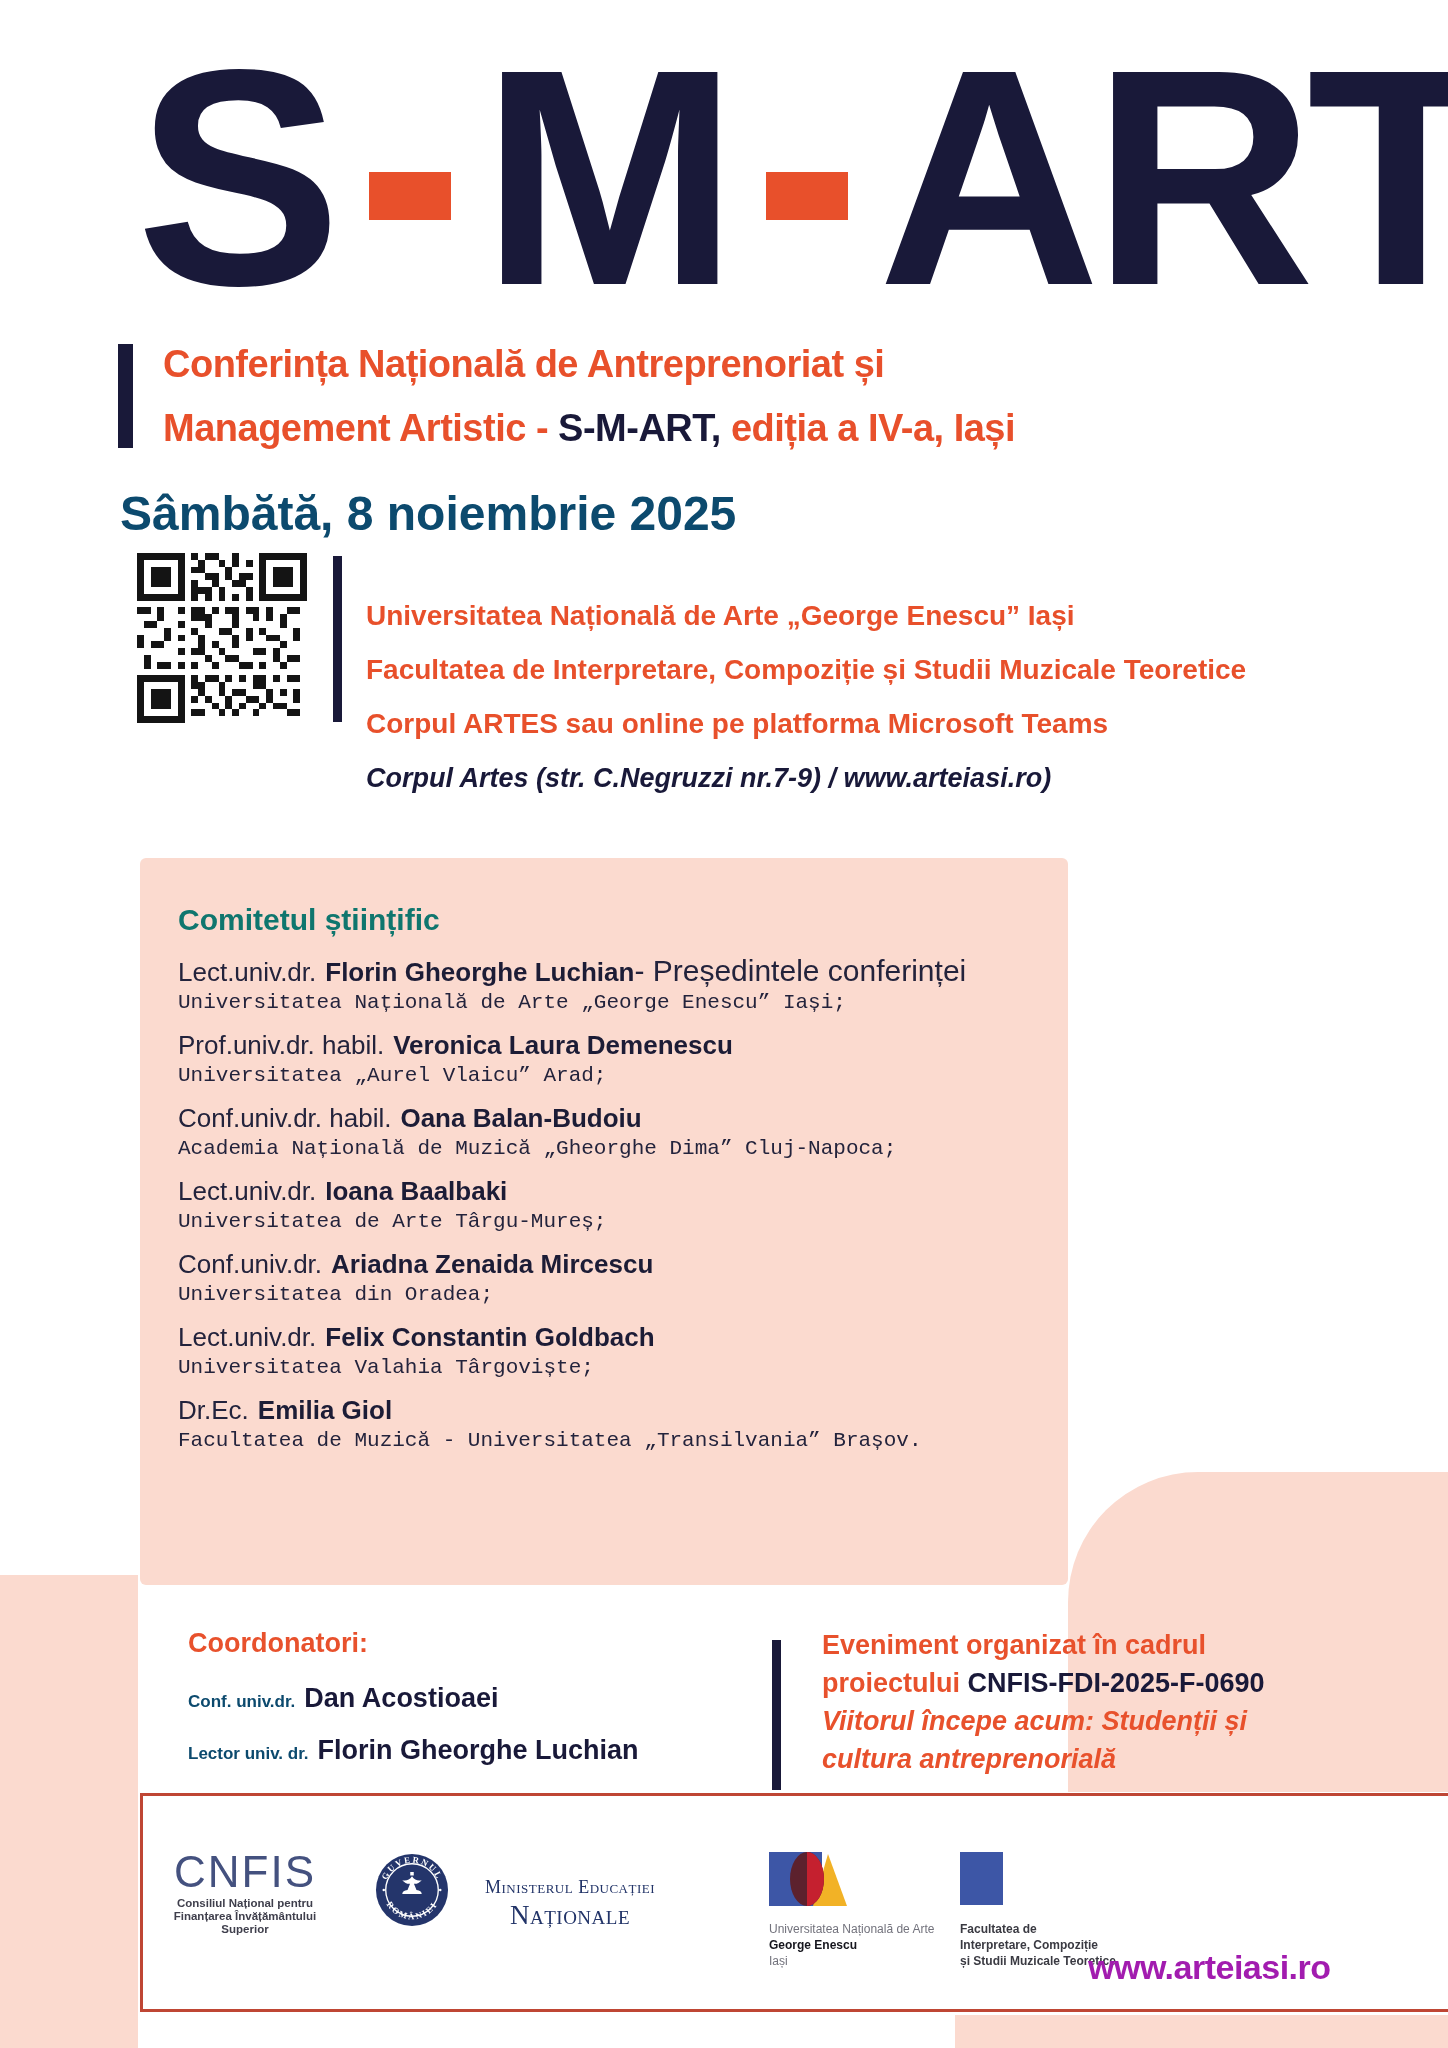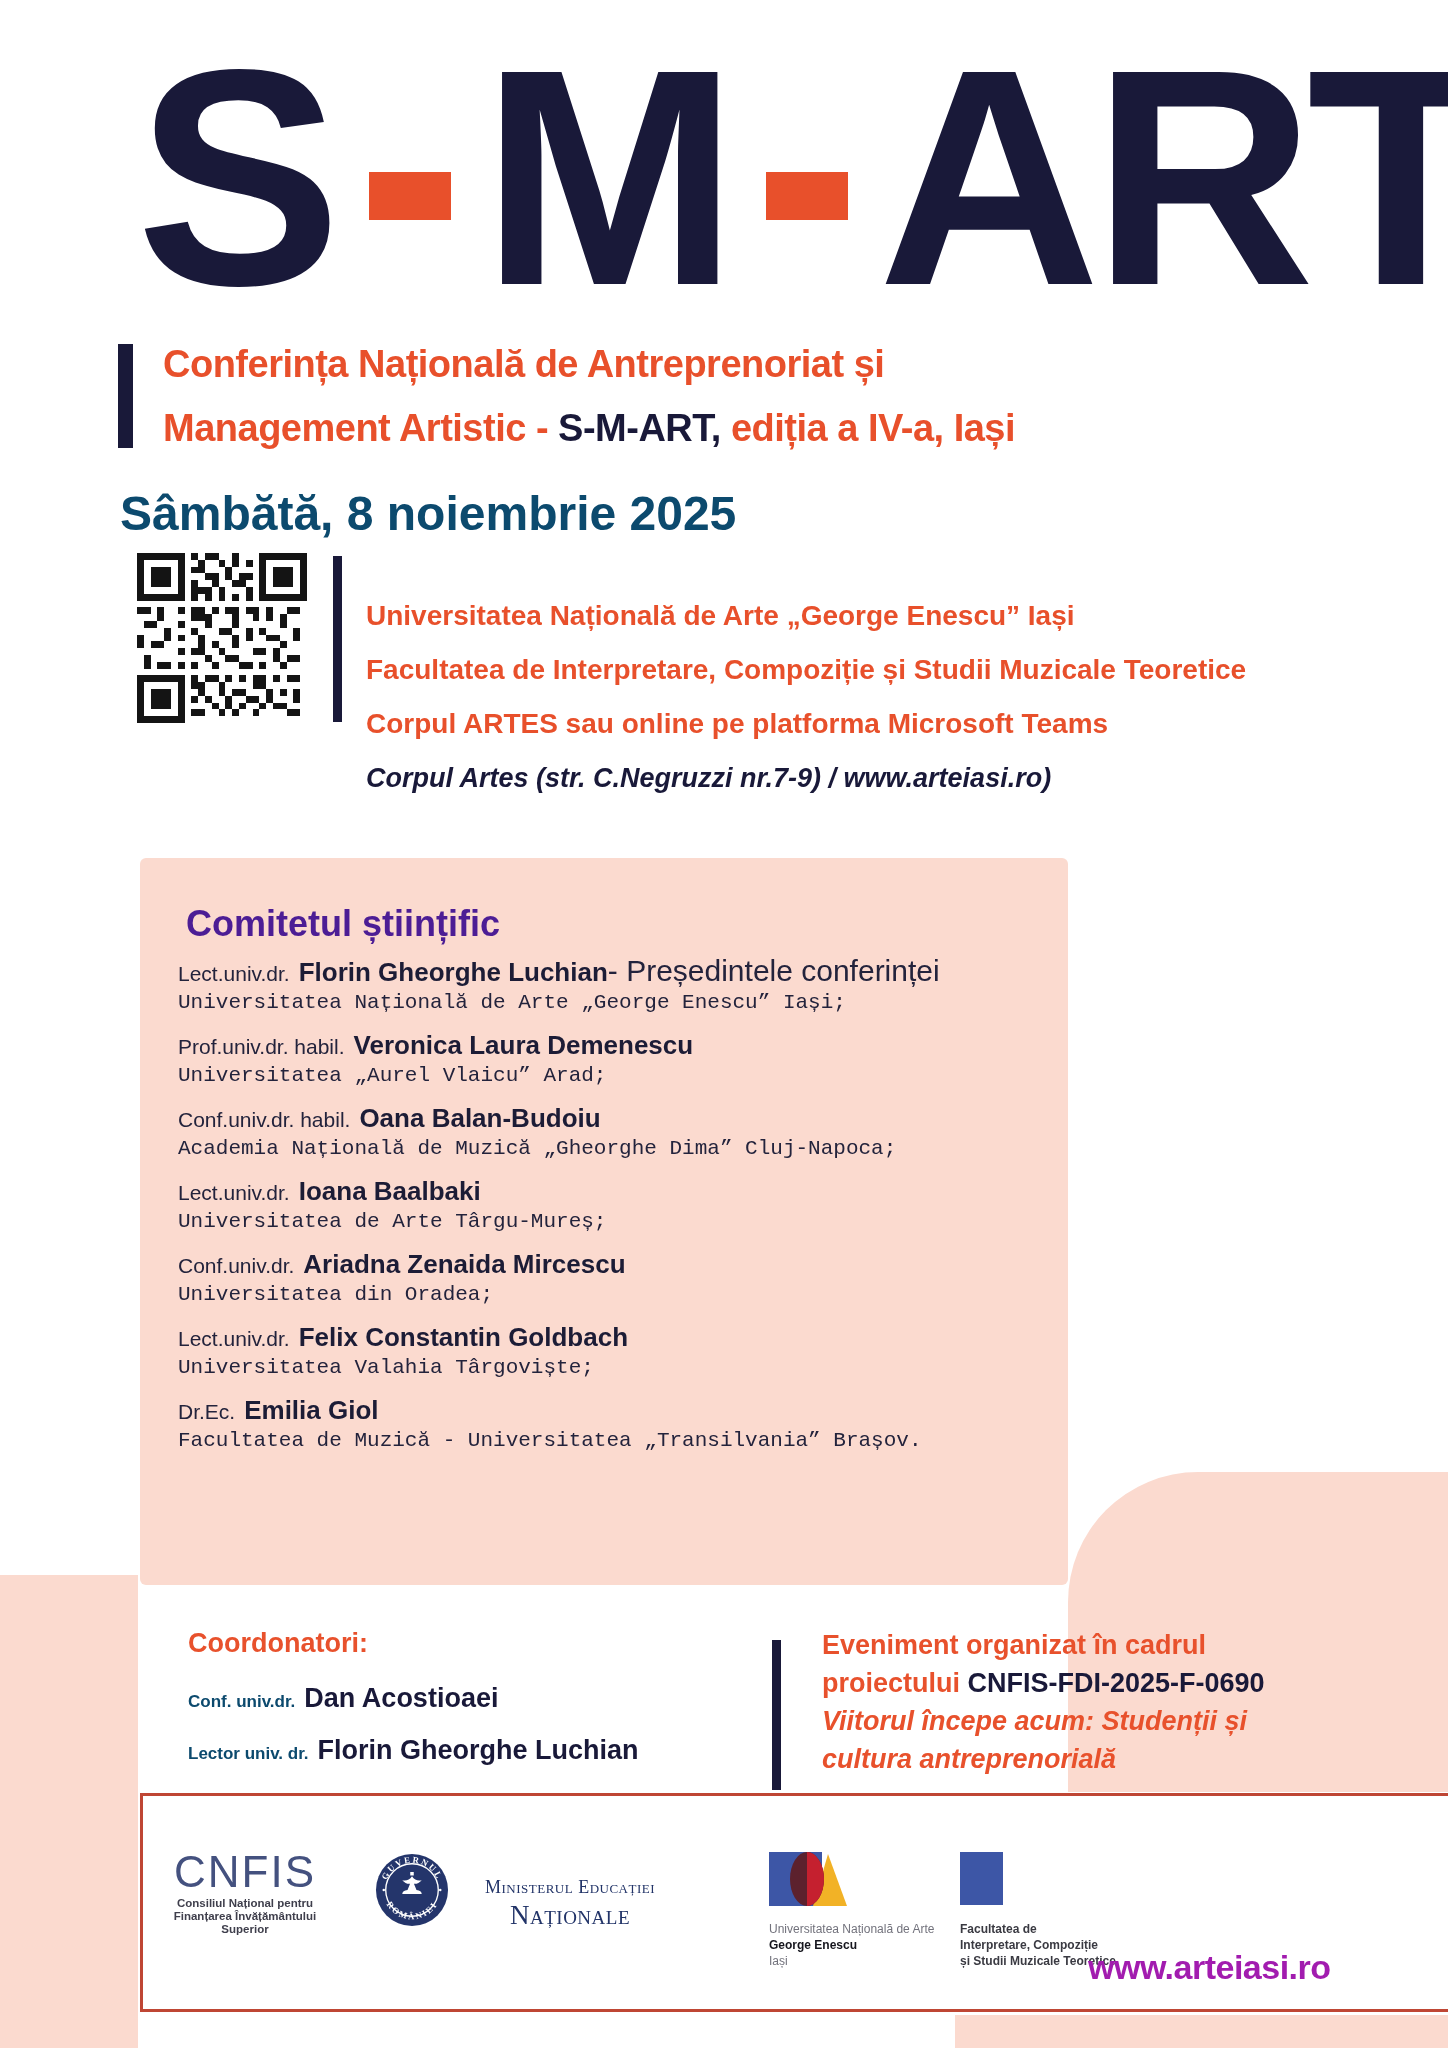--- a/index.html
+++ b/index.html
@@ -22,25 +22,25 @@
 
   
   .qr{left:137px;top:553px;width:170px;height:170px;}
   .qr-divider{left:333px;top:556px;width:9px;height:166px;background:#191939;}
   .venue{left:366px;top:589px;}
   .venue .vline{font-size:28px;font-weight:700;color:#e8502b;line-height:54px;white-space:nowrap;}
   .venue .vaddr{font-size:27px;font-weight:700;font-style:italic;color:#191939;line-height:54px;white-space:nowrap;}
 
   
   .committee-box{left:140px;top:858px;width:928px;height:727px;background:#fbdacf;border-radius:6px;}
-  .committee-heading{left:178px;top:903px;font-size:36px;font-weight:700;color:#4c1d95;margin-left:8px;}
+  .committee-heading{left:178px;top:903px;font-size:30px;font-weight:700;color:#0f766e;}
   .members{left:178px;top:956px;width:860px;}
   .member{margin-bottom:16px;}
   .m-line1{line-height:29px;white-space:nowrap;}
-  .m-label{font-size:21px;color:#23233c;margin-right:9px;}
+  .m-label{font-size:26px;color:#23233c;margin-right:9px;}
   .m-name{font-size:26px;font-weight:700;color:#1c1c36;}
   .m-suffix{font-size:30px;color:#23233c;margin-left:0;}
   .m-affil{font-size:21px;color:#23233c;line-height:25px;white-space:nowrap;font-family:Liberation Mono, monospace;}
 
   
   .left-strip{left:0;top:1575px;width:138px;height:473px;background:#fbdacf;}
   .right-block{left:1068px;top:1472px;width:380px;height:320px;background:#fbdacf;border-top-left-radius:130px;}
   .bottom-right-patch{left:955px;top:2015px;width:493px;height:33px;background:#fbdacf;}
 
   

